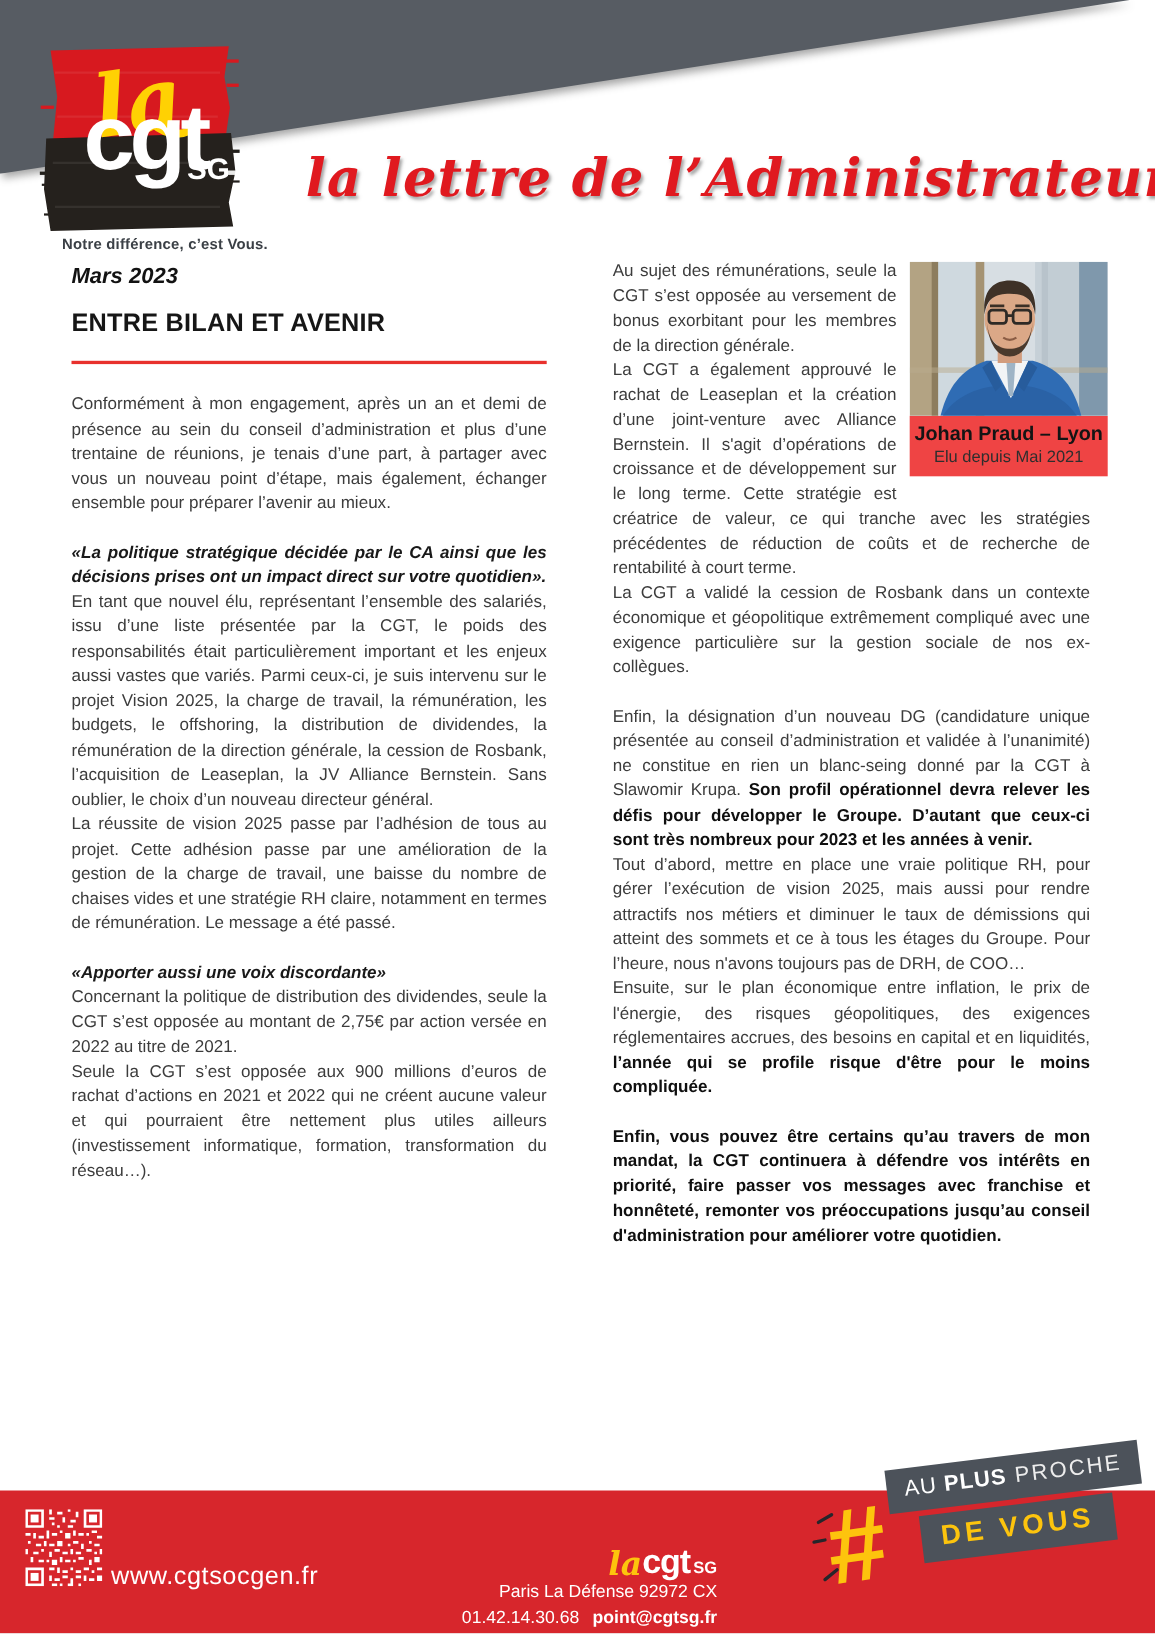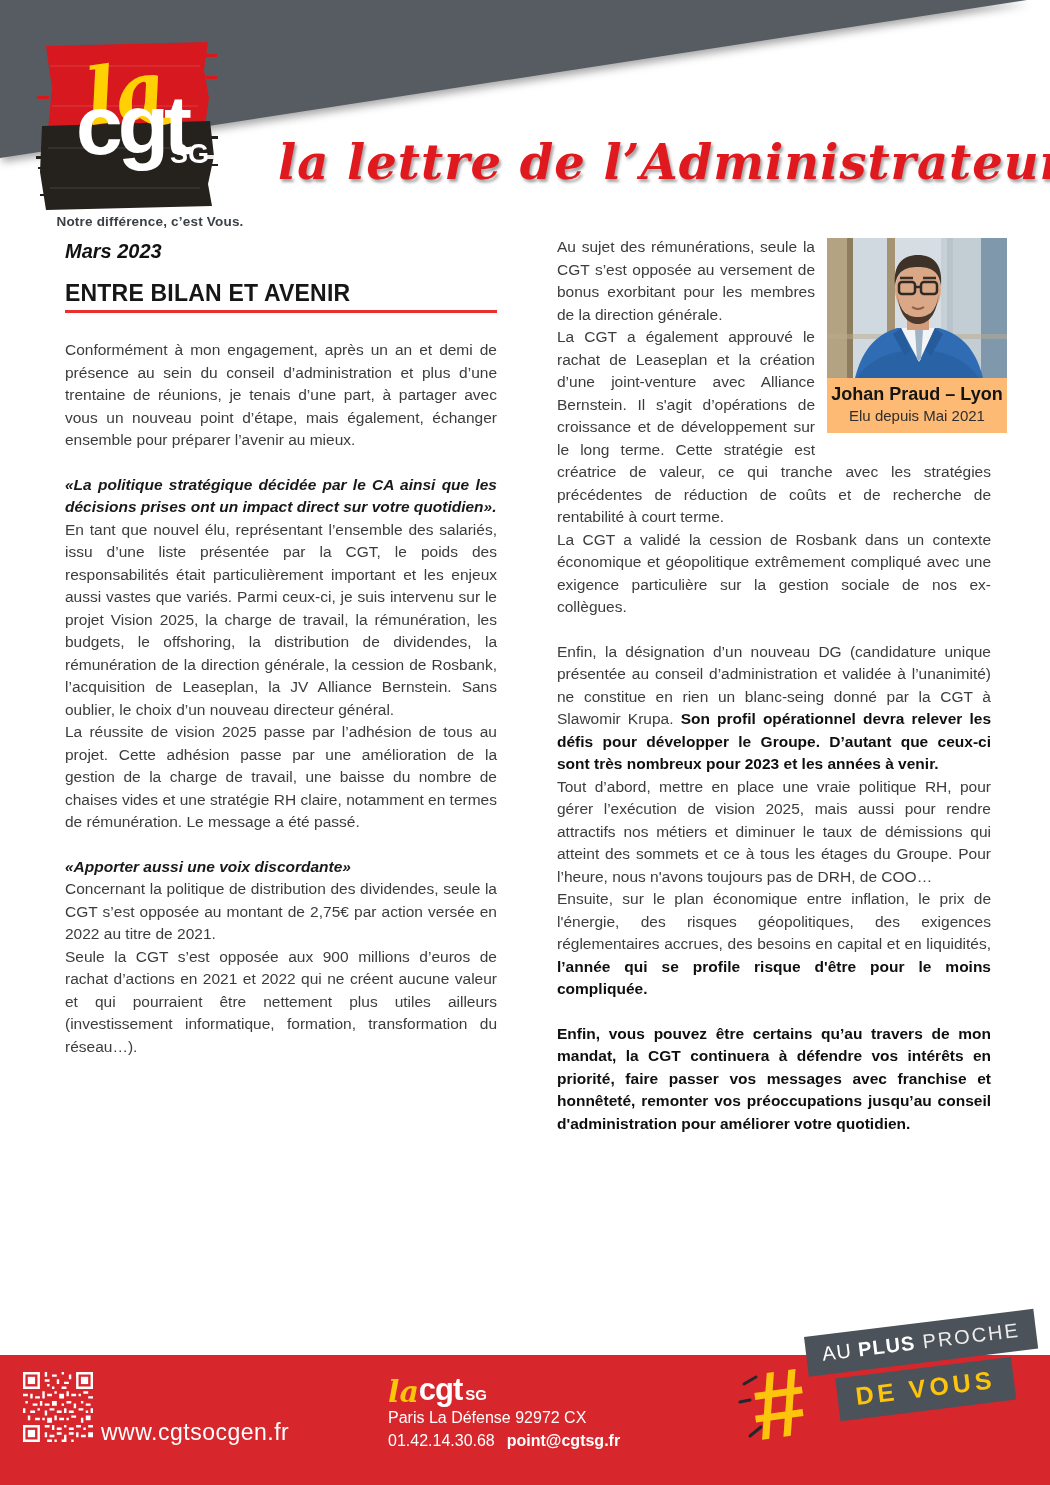--- a/index.html
+++ b/index.html
@@ -19,39 +19,39 @@
               font-size:48px;letter-spacing:1px;color:#e0191f;
               text-shadow:2px 3px 3px rgba(90,90,90,.55);}
   .issue-date{position:absolute;left:65px;top:240px;font-size:20px;font-weight:bold;
               font-style:italic;color:#121212;}
 
   
   .col{position:absolute;font-size:15.5px;line-height:22.5px;color:#3c3c3c;}
   .col-left{left:65px;top:282px;width:432px;}
   .col-right{left:557px;top:236px;width:434px;}
   .col h2{margin:0 0 26px 0;font-size:23px;line-height:22px;color:#161616;
-          letter-spacing:.2px;border-bottom:3px solid #e8312d;padding-bottom:6px;}
+          letter-spacing:.2px;border-bottom:3px solid #e8312d;padding-bottom:24px;}
   .col p{margin:0;text-align:justify;}
   .col p.gap{margin-top:22px;}
   .col p.quote{font-weight:bold;font-style:italic;color:#191919;}
   .col span.b{font-weight:bold;color:#0f0f0f;}
 
   
   figure.photo{float:right;width:180px;margin:2px -16px 6px 12px;padding:0;}
   figure.photo svg{display:block;}
-  figcaption{background:#fdba74;text-align:center;padding:4px 2px 7px;}
+  figcaption{background:#ef4444;text-align:center;padding:4px 2px 7px;}
   .photo-name{font-size:18px;font-weight:bold;color:#141414;line-height:24px;}
   .photo-sub{font-size:15px;color:#2e2e2e;line-height:20px;}
 
   
   .footer-band{position:absolute;left:0;top:1355px;width:1050px;height:130px;background:#d7262c;}
   .qr{position:absolute;left:23px;top:1372px;width:70px;height:70px;}
   .website{position:absolute;left:101px;top:1419px;font-size:23px;font-weight:normal;
            color:#fff;letter-spacing:.5px;}
-  .f-center{position:absolute;left:388px;top:1372px;width:264px;text-align:left;color:#fff;}
+  .f-center{position:absolute;left:388px;top:1402px;width:264px;text-align:right;color:#fff;}
   .fl-la{font-family:"DejaVu Serif",serif;font-style:italic;font-weight:bold;
          font-size:30px;color:#fdc40d;position:relative;top:2px;}
   .fl-cgt{font-size:31px;font-weight:bold;color:#fff;letter-spacing:-1px;}
   .fl-sg{font-size:15px;font-weight:bold;color:#fff;margin-left:3px;}
   .f-address{font-size:16px;margin-top:1px;}
   .f-contact{font-size:16px;margin-top:5px;}
   .f-contact .email{font-weight:bold;margin-left:12px;}
   .hash-block{position:absolute;left:736px;top:1348px;width:100px;height:108px;}
   .banners{position:absolute;left:804px;top:1337px;transform:rotate(-7deg);
            transform-origin:left top;}

